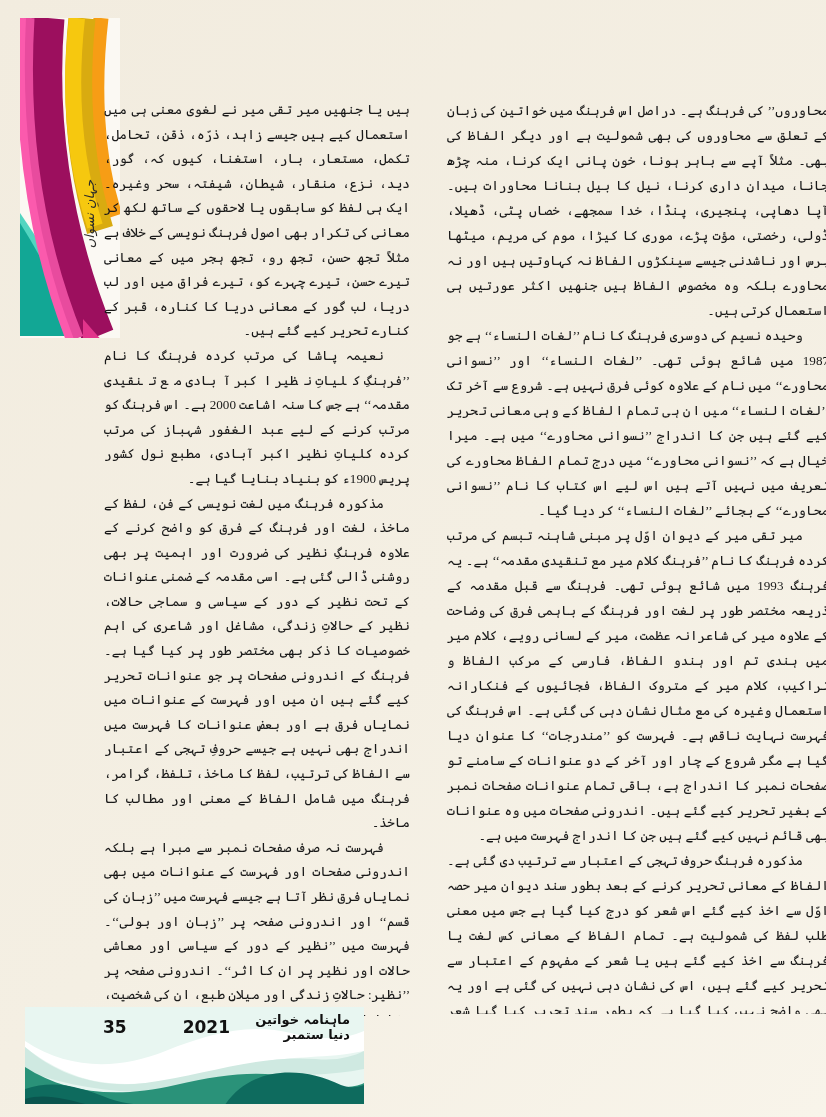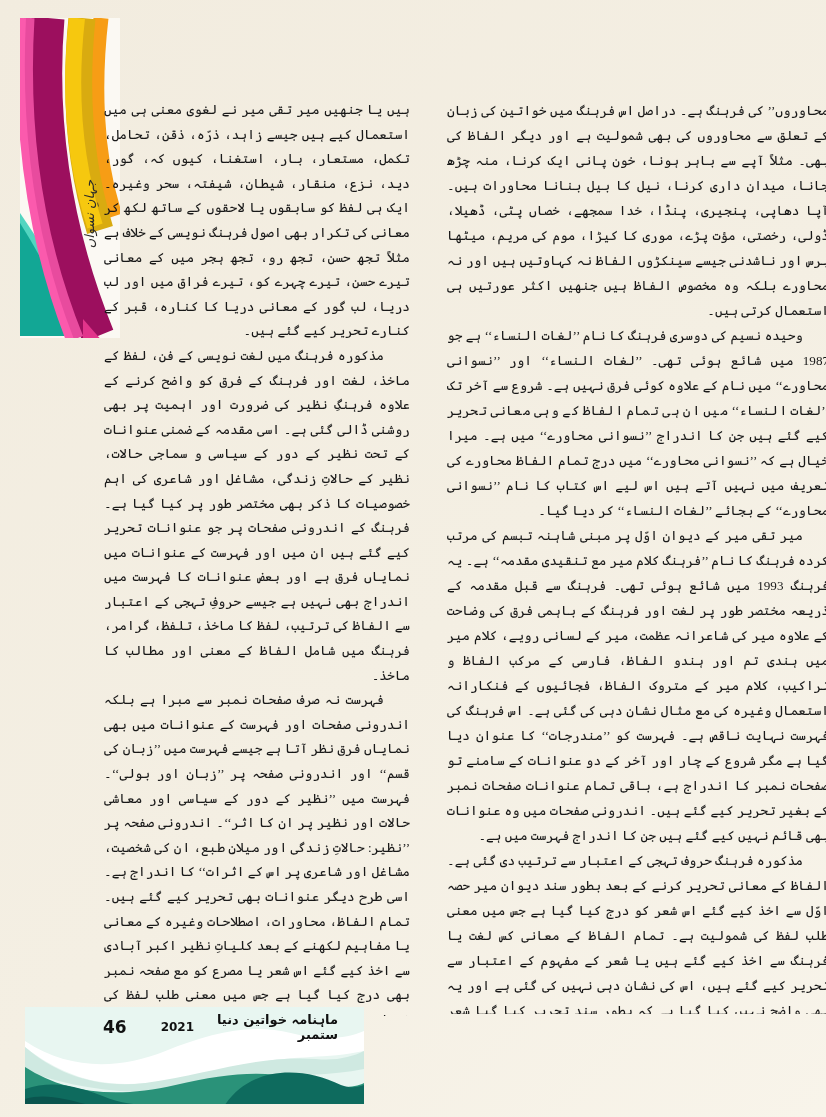--- a/index.html
+++ b/index.html
@@ -32,22 +32,22 @@
   .col-left{left:104px;width:306px;height:918px;font-size:13.1px;line-height:24.6px;}
   
   .footer{position:absolute;left:25px;top:1007px;width:339px;height:97px;overflow:hidden;}
   .footer svg{position:absolute;left:0;top:0;}
   .footer-row{
     position:absolute;left:0;top:5px;width:100%;
     display:flex;align-items:center;
     font-weight:bold;color:#111;
   }
   .footer-pagenum{margin-left:78px;font-size:17px;}
-  .footer-year{margin-left:34px;font-size:12px;}
-  .footer-magazine{margin-left:auto;margin-right:26px;font-size:13px;direction:rtl;}
+  .footer-year{margin-left:56px;font-size:17px;}
+  .footer-magazine{margin-left:auto;margin-right:14px;font-size:13px;direction:rtl;}
 </style>
 </head>
 <body>
 
 <div class="page">
 
   <svg class="corner-art" viewBox="0 0 100 320" preserveAspectRatio="none" aria-hidden="true">
     <rect x="0" y="0" width="100" height="320" fill="#fbf9f3"></rect>
 
     <path d="M81,0 C74,60 74,135 95,198" stroke="#f79d15" stroke-width="15" fill="none"></path>
@@ -70,37 +70,38 @@
 
   <div class="col col-right">
     <p>محاوروں’’ کی فرہنگ ہے۔ دراصل اس فرہنگ میں خواتین کی زبان کے تعلق سے محاوروں کی بھی شمولیت ہے اور دیگر الفاظ کی بھی۔ مثلاً آپے سے باہر ہونا، خون پانی ایک کرنا، منہ چڑھ جانا، میدان داری کرنا، نیل کا بیل بنانا محاورات ہیں۔ آپا دھاپی، پنجیری، پنڈا، خدا سمجھے، خصاں پٹی، ڈھیلا، ڈولی، رخصتی، مؤت پڑے، موری کا کیڑا، موم کی مریم، میٹھا برس اور ناشدنی جیسے سینکڑوں الفاظ نہ کہاوتیں ہیں اور نہ محاورے بلکہ وہ مخصوص الفاظ ہیں جنھیں اکثر عورتیں ہی استعمال کرتی ہیں۔</p>
     <p class="indent">وحیدہ نسیم کی دوسری فرہنگ کا نام ’’لغات النساء‘‘ ہے جو 1987 میں شائع ہوئی تھی۔ ’’لغات النساء‘‘ اور ’’نسوانی محاورے‘‘ میں نام کے علاوہ کوئی فرق نہیں ہے۔ شروع سے آخر تک ’’لغات النساء‘‘ میں ان ہی تمام الفاظ کے وہی معانی تحریر کیے گئے ہیں جن کا اندراج ’’نسوانی محاورے‘‘ میں ہے۔ میرا خیال ہے کہ ’’نسوانی محاورے‘‘ میں درج تمام الفاظ محاورے کی تعریف میں نہیں آتے ہیں اس لیے اس کتاب کا نام ’’نسوانی محاورے‘‘ کے بجائے ’’لغات النساء‘‘ کر دیا گیا۔</p>
     <p class="indent">میر تقی میر کے دیوان اوّل پر مبنی شاہنہ تبسم کی مرتب کردہ فرہنگ کا نام ’’فرہنگ کلام میر مع تنقیدی مقدمہ‘‘ ہے۔ یہ فرہنگ 1993 میں شائع ہوئی تھی۔ فرہنگ سے قبل مقدمہ کے ذریعہ مختصر طور پر لغت اور فرہنگ کے باہمی فرق کی وضاحت کے علاوہ میر کی شاعرانہ عظمت، میر کے لسانی رویے، کلام میر میں ہندی تم اور ہندو الفاظ، فارسی کے مرکب الفاظ و تراکیب، کلام میر کے متروک الفاظ، فجائیوں کے فنکارانہ استعمال وغیرہ کی مع مثال نشان دہی کی گئی ہے۔ اس فرہنگ کی فہرست نہایت ناقص ہے۔ فہرست کو ’’مندرجات‘‘ کا عنوان دیا گیا ہے مگر شروع کے چار اور آخر کے دو عنوانات کے سامنے تو صفحات نمبر کا اندراج ہے، باقی تمام عنوانات صفحات نمبر کے بغیر تحریر کیے گئے ہیں۔ اندرونی صفحات میں وہ عنوانات بھی قائم نہیں کیے گئے ہیں جن کا اندراج فہرست میں ہے۔</p>
     <p class="indent">مذکورہ فرہنگ حروف تہجی کے اعتبار سے ترتیب دی گئی ہے۔ الفاظ کے معانی تحریر کرنے کے بعد بطور سند دیوان میر حصہ اوّل سے اخذ کیے گئے اس شعر کو درج کیا گیا ہے جس میں معنی طلب لفظ کی شمولیت ہے۔ تمام الفاظ کے معانی کس لغت یا فرہنگ سے اخذ کیے گئے ہیں یا شعر کے مفہوم کے اعتبار سے تحریر کیے گئے ہیں، اس کی نشان دہی نہیں کی گئی ہے اور یہ بھی واضح نہیں کیا گیا ہے کہ بطور سند تحریر کیا گیا شعر دیوان میر حصہ اوّل کے کس مطلع سے اخذ کیا گیا ہے۔ اس فرہنگ میں ان الفاظ کے معانی بھی کثیر تعداد میں تحریر کیے گئے ہیں جو عام کتب لغت میں بہ آسانی مل جاتے</p>
   </div>
 
   <div class="col col-left">
     <p>ہیں یا جنھیں میر تقی میر نے لغوی معنی ہی میں استعمال کیے ہیں جیسے زاہد، ذرّہ، ذقن، تحامل، تکمل، مستعار، بار، استغنا، کیوں کہ، گور، دید، نزع، منقار، شیطان، شیفتہ، سحر وغیرہ۔ ایک ہی لفظ کو سابقوں یا لاحقوں کے ساتھ لکھ کر معانی کی تکرار بھی اصول فرہنگ نویسی کے خلاف ہے مثلاً تجھ حسن، تجھ رو، تجھ ہجر میں کے معانی تیرے حسن، تیرے چہرے کو، تیرے فراق میں اور لب دریا، لب گور کے معانی دریا کا کنارہ، قبر کے کنارے تحریر کیے گئے ہیں۔</p>
+    <p class="indent">نعیمہ پاشا کی مرتب کردہ فرہنگ کا نام ’’فرہنگِ کلیاتِ نظیر اکبر آبادی مع تنقیدی مقدمہ‘‘ ہے جس کا سنہ اشاعت 2000 ہے۔ اس فرہنگ کو مرتب کرنے کے لیے عبد الغفور شہباز کی مرتب کردہ کلیاتِ نظیر اکبر آبادی، مطبع نول کشور پریس 1900ء کو بنیاد بنایا گیا ہے۔</p>
     <p class="indent">مذکورہ فرہنگ میں لغت نویسی کے فن، لفظ کے ماخذ، لغت اور فرہنگ کے فرق کو واضح کرنے کے علاوہ فرہنگِ نظیر کی ضرورت اور اہمیت پر بھی روشنی ڈالی گئی ہے۔ اسی مقدمہ کے ضمنی عنوانات کے تحت نظیر کے دور کے سیاسی و سماجی حالات، نظیر کے حالاتِ زندگی، مشاغل اور شاعری کی اہم خصوصیات کا ذکر بھی مختصر طور پر کیا گیا ہے۔ فرہنگ کے اندرونی صفحات پر جو عنوانات تحریر کیے گئے ہیں ان میں اور فہرست کے عنوانات میں نمایاں فرق ہے اور بعض عنوانات کا فہرست میں اندراج بھی نہیں ہے جیسے حروفِ تہجی کے اعتبار سے الفاظ کی ترتیب، لفظ کا ماخذ، تلفظ، گرامر، فرہنگ میں شامل الفاظ کے معنی اور مطالب کا ماخذ۔</p>
     <p class="indent">فہرست نہ صرف صفحات نمبر سے مبرا ہے بلکہ اندرونی صفحات اور فہرست کے عنوانات میں بھی نمایاں فرق نظر آتا ہے جیسے فہرست میں ’’زبان کی قسم‘‘ اور اندرونی صفحہ پر ’’زبان اور بولی‘‘۔ فہرست میں ’’نظیر کے دور کے سیاسی اور معاشی حالات اور نظیر پر ان کا اثر‘‘۔ اندرونی صفحہ پر ’’نظیر: حالاتِ زندگی اور میلانِ طبع، ان کی شخصیت، مشاغل اور شاعری پر اس کے اثرات‘‘ کا اندراج ہے۔ اسی طرح دیگر عنوانات بھی تحریر کیے گئے ہیں۔ تمام الفاظ، محاورات، اصطلاحات وغیرہ کے معانی یا مفاہیم لکھنے کے بعد کلیاتِ نظیر اکبر آبادی سے اخذ کیے گئے اس شعر یا مصرع کو مع صفحہ نمبر بھی درج کیا گیا ہے جس میں معنی طلب لفظ کی شمولیت ہے۔ فرہنگ میں ایسے الفاظ کو بھی کثیر تعداد میں شامل کیا گیا ہے جن کے معانی یا مفاہیم لکھنے کے بجائے قدیم کتب لغت کی تقلید کرتے ہوئے ایک پرند کا نام، ایک جانور کا نام وغیرہ لکھ کر اکتفا کر لیا گیا ہے جیسے دہیڑ: ایک قسم کی چڑیا، جھگت: شاعری کی ایک قسم، ساڑو: ایک سیاہ رنگ کی چڑیا۔ اس فرہنگ میں ان</p>
   </div>
 
   <div class="footer">
     <svg width="339" height="97" viewBox="0 0 338 97" preserveAspectRatio="none" aria-hidden="true">
       <rect x="0" y="0" width="338" height="97" fill="#e8f6f1"></rect>
       <path d="M0,34 C45,64 95,62 140,44 C185,26 225,16 265,26 C295,34 320,32 338,24
                L338,44 C300,52 270,48 230,56 C180,66 120,84 70,74 C40,68 15,52 0,40 Z" fill="#ffffff"></path>
       <path d="M0,40 C30,66 70,82 120,76 C180,68 230,48 290,52 C310,54 326,50 338,44
                L338,62 C300,70 260,66 210,76 C150,88 80,92 0,64 Z" fill="#cfe9e1"></path>
       <path d="M0,60 C40,86 90,92 150,78 C210,64 250,62 300,78 C315,82 330,80 338,76
                L338,97 L0,97 Z" fill="#2a9279"></path>
       <path d="M0,82 C30,72 55,80 85,92 C110,100 130,98 150,97 L0,97 Z
                M200,97 C225,60 275,58 315,78 C325,82 333,80 338,78 L338,97 Z" fill="#0e6b5e"></path>
       <path d="M0,92 C20,86 40,92 60,97 L0,97 Z" fill="#0a544e"></path>
     </svg>
     <div class="footer-row">
-      <span class="footer-pagenum">46</span>
+      <span class="footer-pagenum">35</span>
       <span class="footer-year">2021</span>
       <span class="footer-magazine">ماہنامہ خواتین دنیا ستمبر</span>
     </div>
   </div>
 
 </div>
 
 </body></html>

